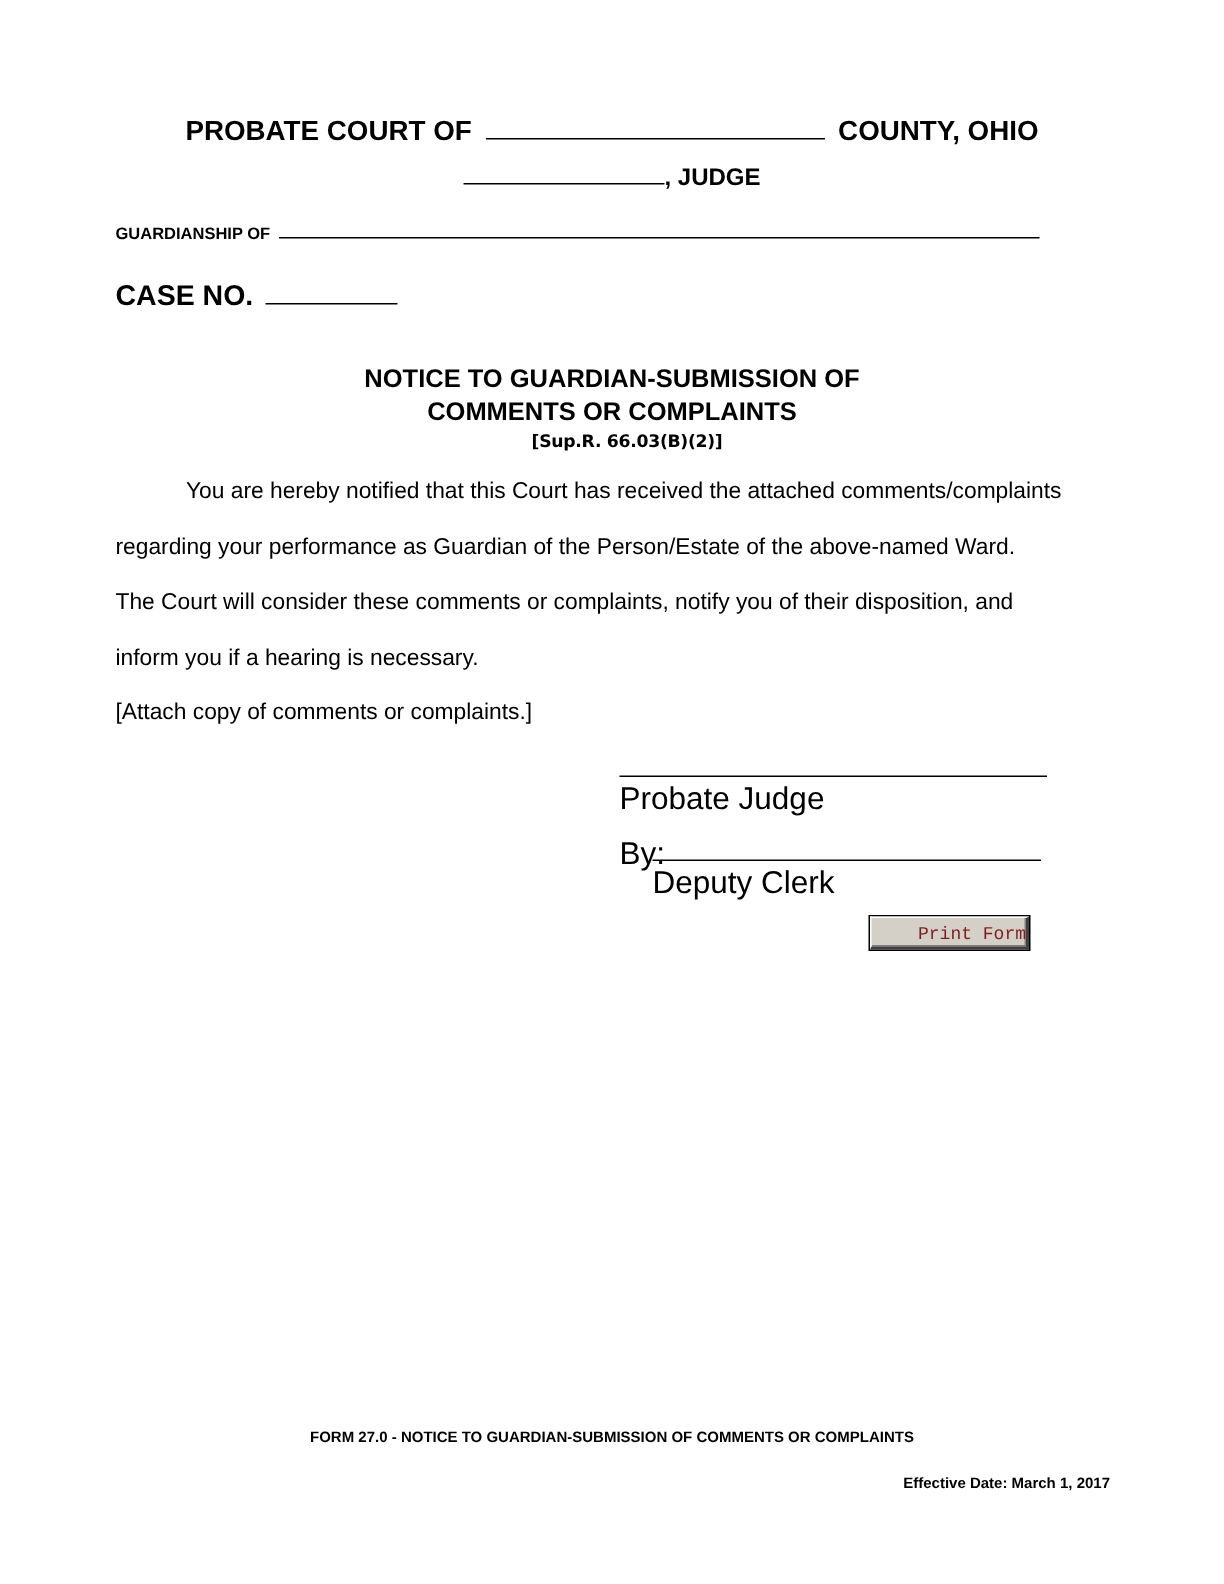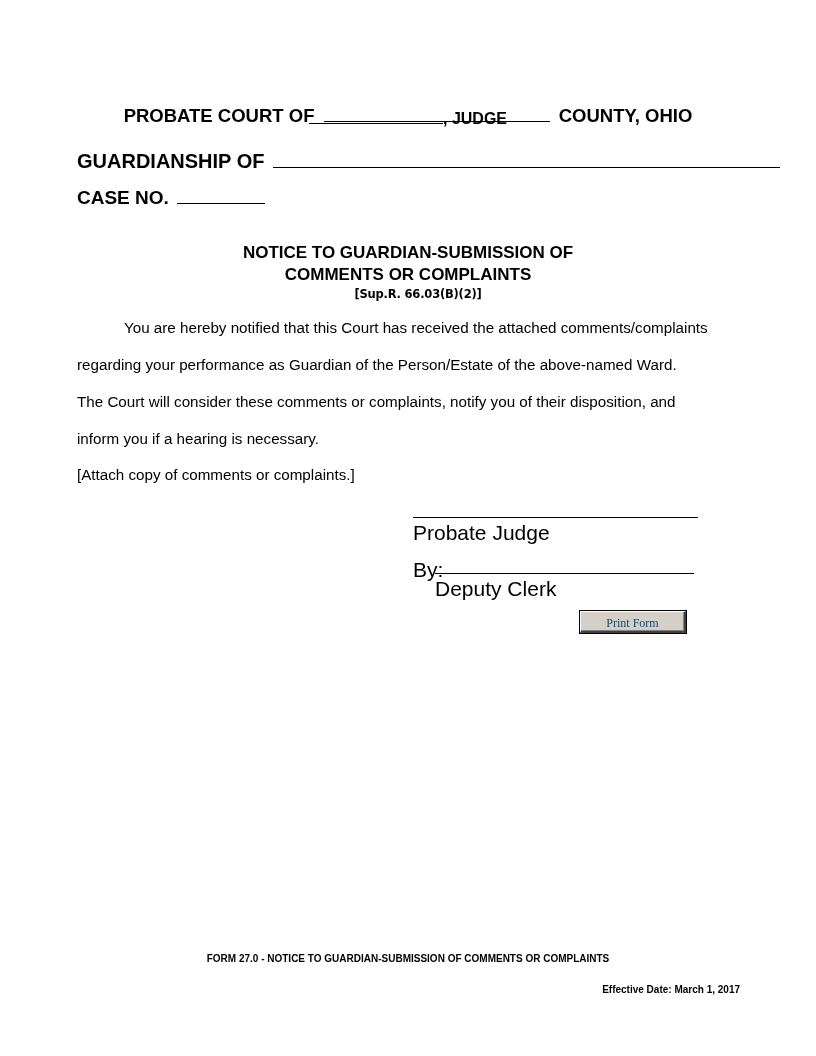--- a/index.html
+++ b/index.html
@@ -18,28 +18,28 @@
     .abs { position: absolute; white-space: nowrap; }
     .blank {
       display: inline-block;
       border-bottom: 1.6px solid #000;
       height: 0;
       vertical-align: baseline;
     }
     .court-line {
       left: 0; width: 816px; top: 76px;
       text-align: center;
-      font-size: 18.5px; font-weight: bold; margin-top: 29px;
+      font-size: 18.5px; font-weight: bold;
     }
     .judge-line {
       left: 0; width: 816px; top: 110px;
       text-align: center;
       font-size: 16px; font-weight: bold;
     }
-    .guard-line { left: 77px; top: 150px; font-size: 20px; font-weight: bold; }
+    .guard-line { left: 77px; top: 150px; font-size: 11px; font-weight: bold; }
     .case-line { left: 77px; top: 187px; font-size: 19px; font-weight: bold; }
     .title1 {
       left: 0; width: 816px; top: 243px;
       text-align: center; font-size: 17px; font-weight: bold;
     }
     .title2 {
       left: 0; width: 816px; top: 265px;
       text-align: center; font-size: 17px; font-weight: bold;
     }
     .rule-cite {
@@ -61,26 +61,26 @@
     .print-btn {
       left: 580px; top: 611px;
       width: 106px; height: 22px;
       background: #d4d0c8;
       border-top: 1px solid #ffffff;
       border-left: 1px solid #ffffff;
       border-right: 2px solid #404040;
       border-bottom: 2px solid #404040;
       box-shadow: inset -1px -1px 0 #808080, 0 0 0 1px #000;
       font-size: 12px;
-      text-align: center;
+      text-align: right;
       line-height: 22px;
       cursor: pointer;
       padding: 0;
-      font-family: Liberation Serif, serif;
-      color: #0c4a6e;
+      font-family: Liberation Mono, monospace;
+      color: #7f1d1d;
     }
     .footer-form {
       left: 0; width: 816px; top: 953px;
       text-align: center; font-size: 10px; font-weight: bold;
     }
     .footer-date {
       right: 76px; top: 984px;
       font-size: 10px; font-weight: bold;
     }
   </style>

